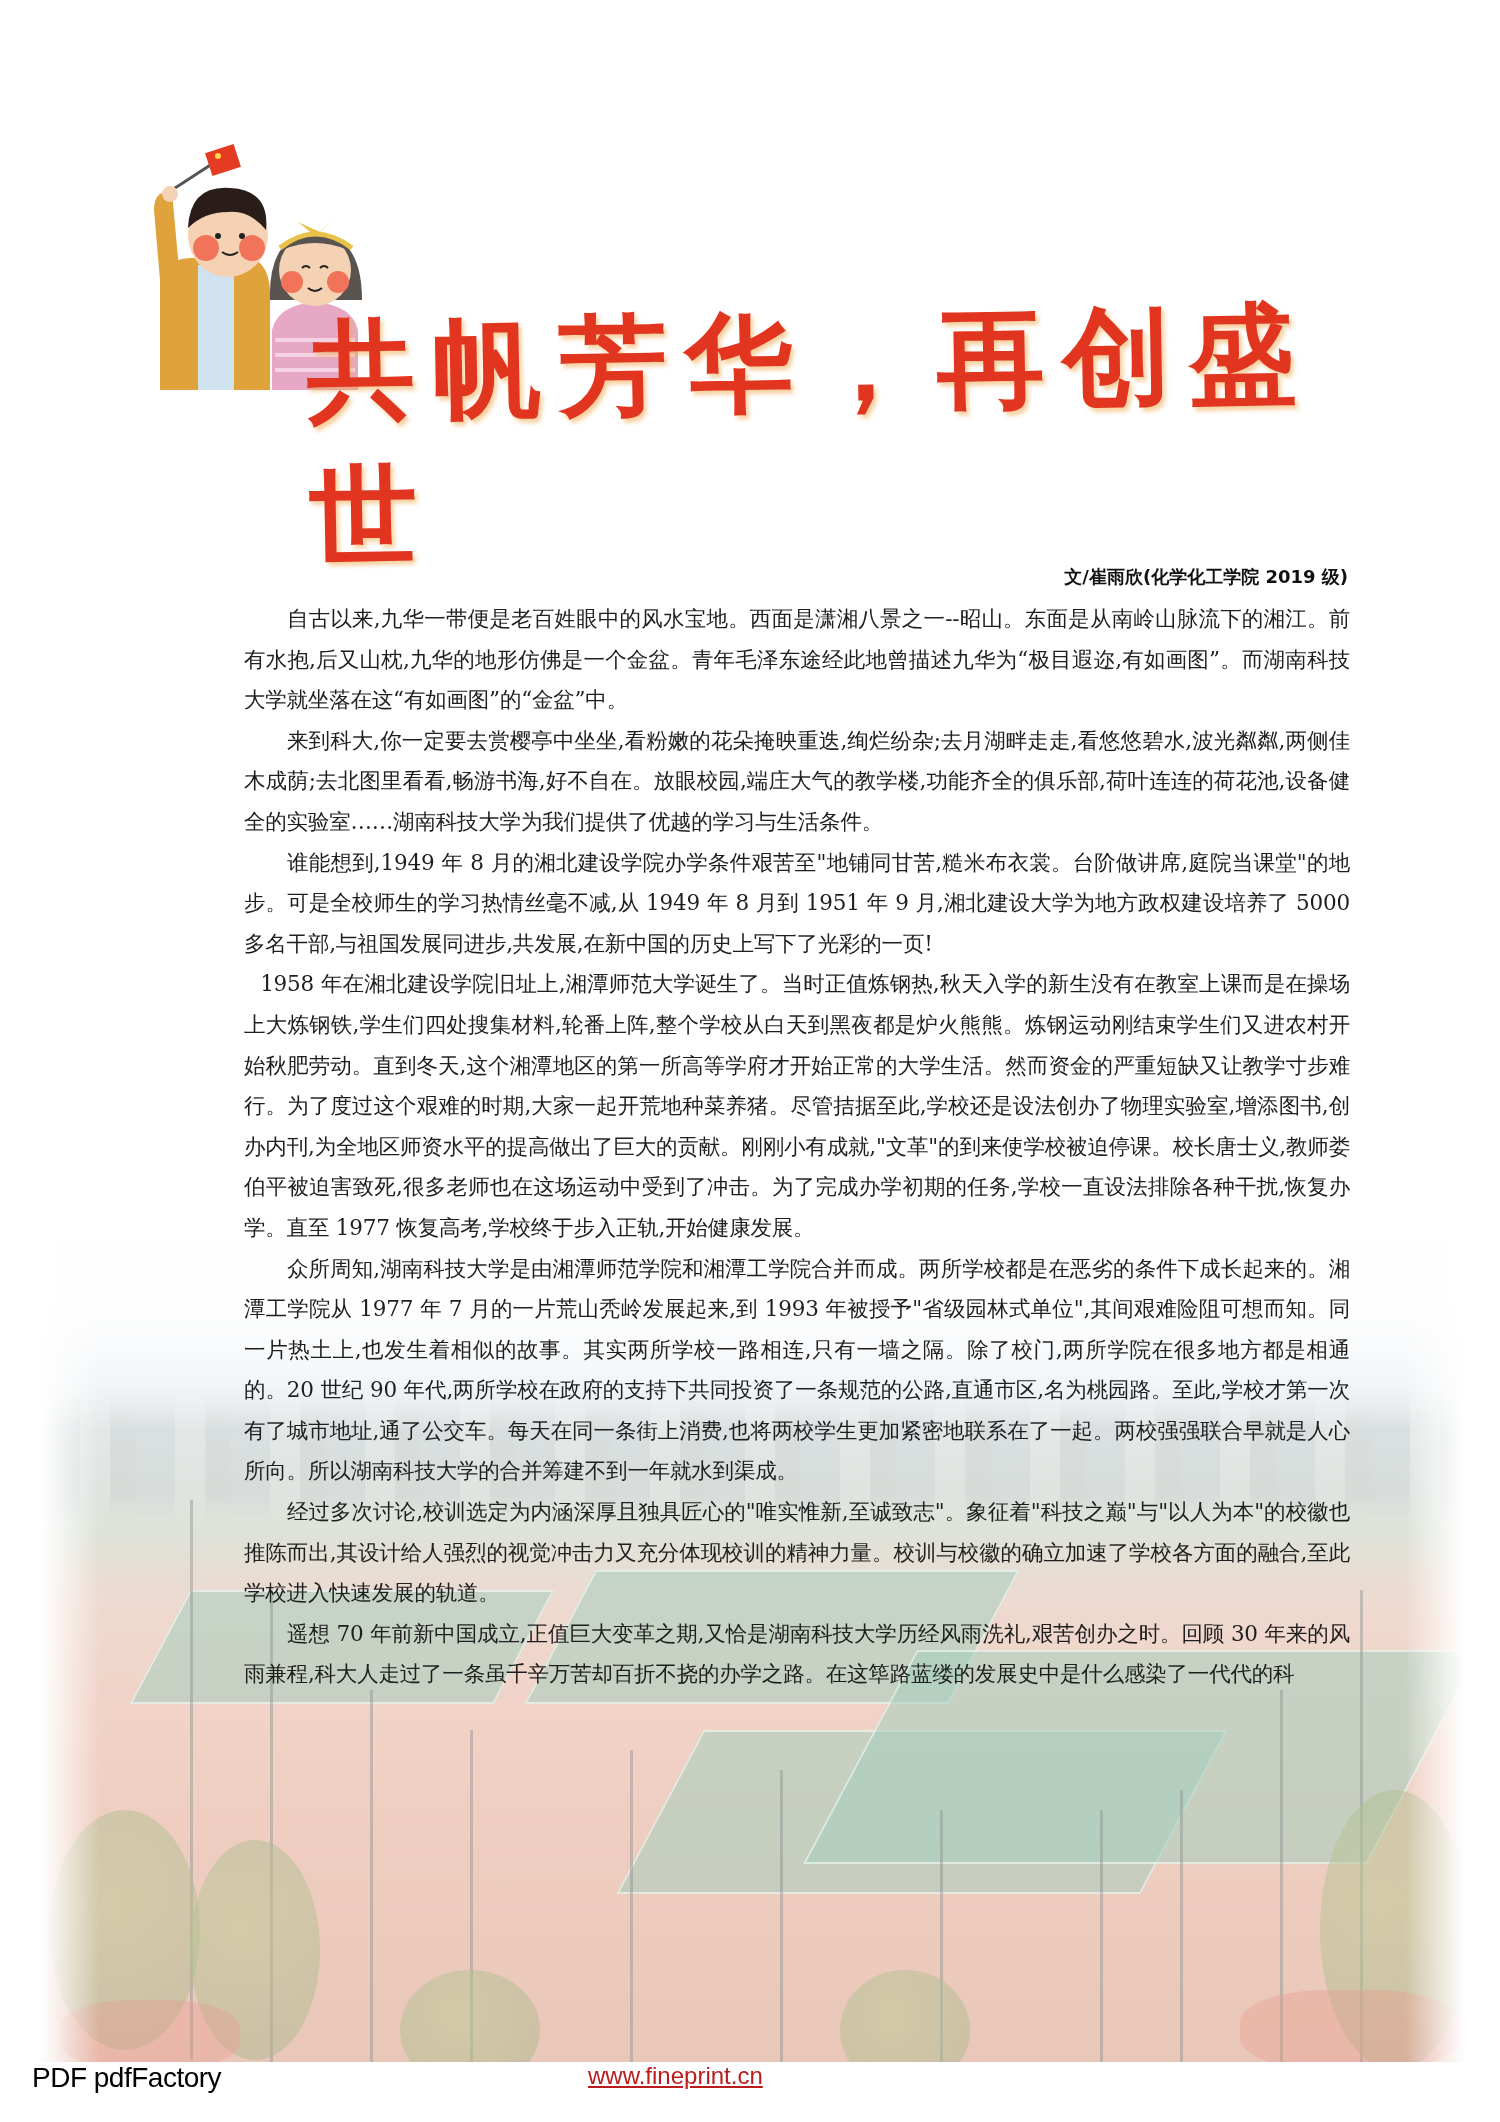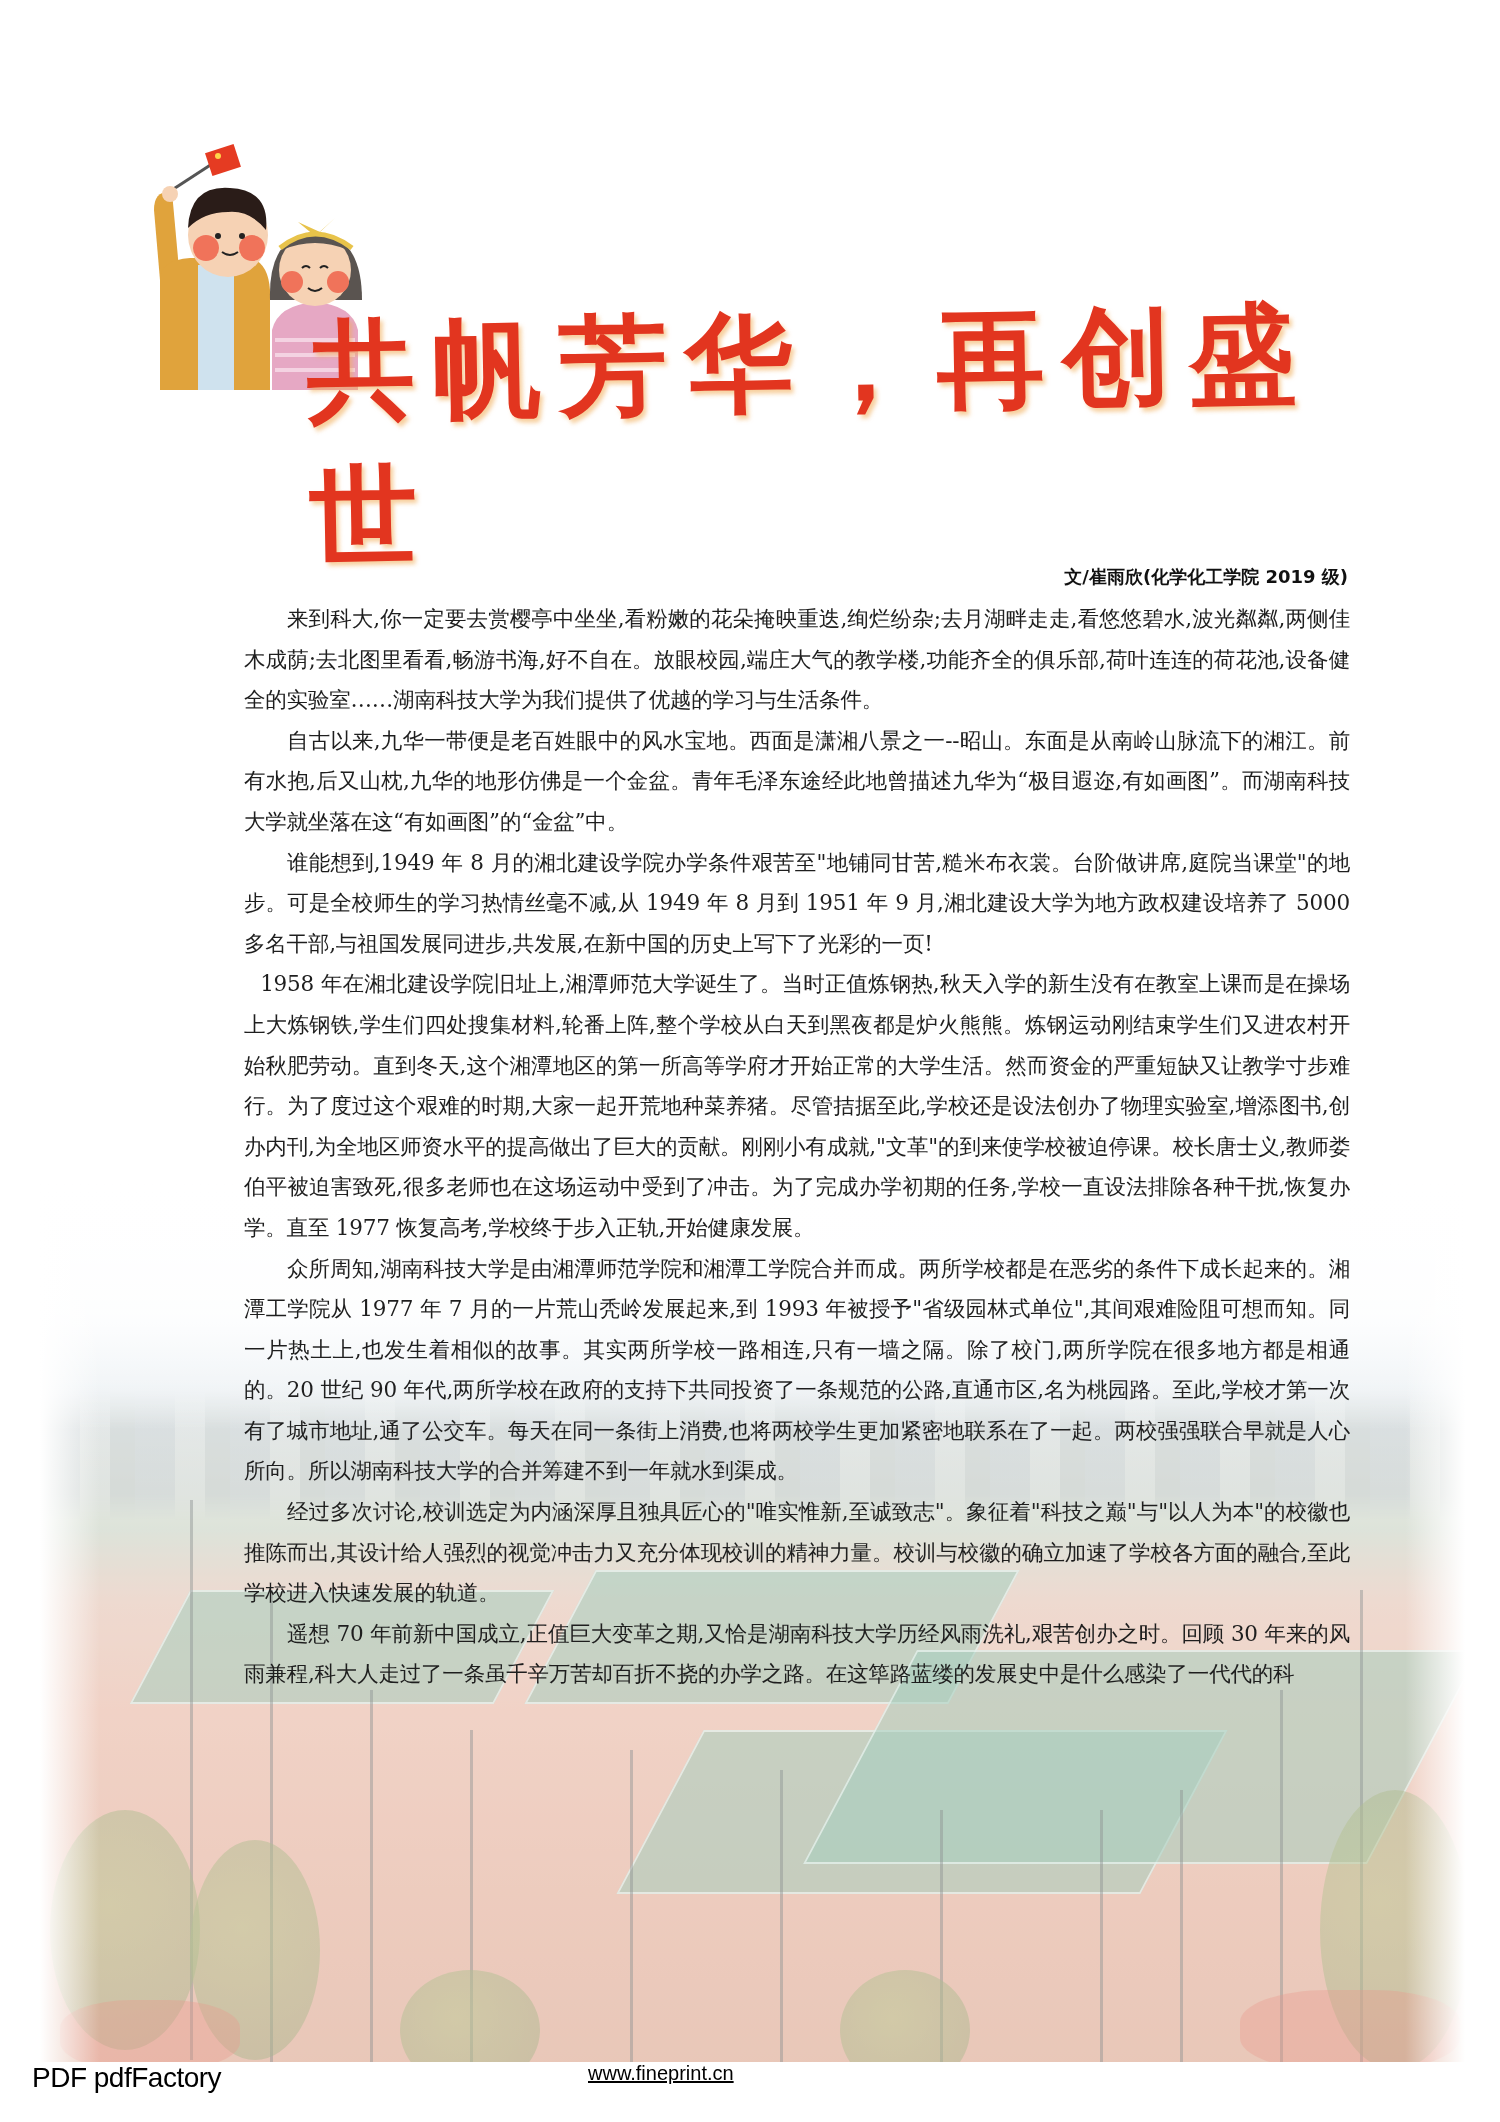--- a/index.html
+++ b/index.html
@@ -40,21 +40,21 @@
 
   
   .article { position: absolute; left: 244px; top: 599px; width: 1106px; z-index: 2; }
   .article p { margin: 0; font-size: 21.5px; line-height: 40.6px; text-indent: 2em;
                text-align: justify; letter-spacing: -0.2px; color: #1e1e1e; }
   .article p.noindent-soft { text-indent: 0.75em; }
 
   
   .footer { position: absolute; left: 0; top: 2062px; width: 1500px; height: 60px; background: #ffffff; z-index: 3; }
   .footer .brand { position: absolute; left: 32px; top: 0; font-family: "Liberation Sans", sans-serif; font-size: 28px; color: #000; letter-spacing: -0.5px; }
-  .footer .link { position: absolute; left: 588px; top: 0; font-family: "Liberation Sans", sans-serif; font-size: 20px; color: #000000; text-decoration: underline; }
+  .footer .link { position: absolute; left: 588px; top: 0; font-family: "Liberation Sans", sans-serif; font-size: 24px; color: #b91c1c; text-decoration: underline; }
 </style>
 </head>
 <body>
 
 <div class="photo-bg">
   <div class="sky"></div>
   <div class="buildings"></div>
   <div class="court" style="left:120px; top:420px; width:360px; height:110px;"></div>
   <div class="court" style="left:520px; top:400px; width:420px; height:130px;"></div>
   <div class="court" style="left:620px; top:560px; width:520px; height:160px;"></div>
@@ -116,22 +116,22 @@
     <circle cx="198" cy="142" r="11" fill="#f0735a"></circle>
     <path d="M162 128 Q166 124 170 128 M180 128 Q184 124 188 128" stroke="#222" stroke-width="2" fill="none"></path>
     <path d="M168 148 Q175 154 182 148" stroke="#222" stroke-width="2" fill="none"></path>
   </svg>
   <div class="title">共帆芳华，再创盛世</div>
 </div>
 
 <div class="byline">文/崔雨欣(化学化工学院 2019 级)</div>
 
 <div class="article">
+  <p>自古以来,九华一带便是老百姓眼中的风水宝地。西面是潇湘八景之一--昭山。东面是从南岭山脉流下的湘江。前有水抱,后又山枕,九华的地形仿佛是一个金盆。青年毛泽东途经此地曾描述九华为“极目遐迩,有如画图”。而湖南科技大学就坐落在这“有如画图”的“金盆”中。</p>
   <p>来到科大,你一定要去赏樱亭中坐坐,看粉嫩的花朵掩映重迭,绚烂纷杂;去月湖畔走走,看悠悠碧水,波光粼粼,两侧佳木成荫;去北图里看看,畅游书海,好不自在。放眼校园,端庄大气的教学楼,功能齐全的俱乐部,荷叶连连的荷花池,设备健全的实验室……湖南科技大学为我们提供了优越的学习与生活条件。</p>
-  <p>自古以来,九华一带便是老百姓眼中的风水宝地。西面是潇湘八景之一--昭山。东面是从南岭山脉流下的湘江。前有水抱,后又山枕,九华的地形仿佛是一个金盆。青年毛泽东途经此地曾描述九华为“极目遐迩,有如画图”。而湖南科技大学就坐落在这“有如画图”的“金盆”中。</p>
   <p>谁能想到,1949 年 8 月的湘北建设学院办学条件艰苦至"地铺同甘苦,糙米布衣裳。台阶做讲席,庭院当课堂"的地步。可是全校师生的学习热情丝毫不减,从 1949 年 8 月到 1951 年 9 月,湘北建设大学为地方政权建设培养了 5000 多名干部,与祖国发展同进步,共发展,在新中国的历史上写下了光彩的一页!</p>
   <p class="noindent-soft">1958 年在湘北建设学院旧址上,湘潭师范大学诞生了。当时正值炼钢热,秋天入学的新生没有在教室上课而是在操场上大炼钢铁,学生们四处搜集材料,轮番上阵,整个学校从白天到黑夜都是炉火熊熊。炼钢运动刚结束学生们又进农村开始秋肥劳动。直到冬天,这个湘潭地区的第一所高等学府才开始正常的大学生活。然而资金的严重短缺又让教学寸步难行。为了度过这个艰难的时期,大家一起开荒地种菜养猪。尽管拮据至此,学校还是设法创办了物理实验室,增添图书,创办内刊,为全地区师资水平的提高做出了巨大的贡献。刚刚小有成就,"文革"的到来使学校被迫停课。校长唐士义,教师娄伯平被迫害致死,很多老师也在这场运动中受到了冲击。为了完成办学初期的任务,学校一直设法排除各种干扰,恢复办学。直至 1977 恢复高考,学校终于步入正轨,开始健康发展。</p>
   <p>众所周知,湖南科技大学是由湘潭师范学院和湘潭工学院合并而成。两所学校都是在恶劣的条件下成长起来的。湘潭工学院从 1977 年 7 月的一片荒山秃岭发展起来,到 1993 年被授予"省级园林式单位",其间艰难险阻可想而知。同一片热土上,也发生着相似的故事。其实两所学校一路相连,只有一墙之隔。除了校门,两所学院在很多地方都是相通的。20 世纪 90 年代,两所学校在政府的支持下共同投资了一条规范的公路,直通市区,名为桃园路。至此,学校才第一次有了城市地址,通了公交车。每天在同一条街上消费,也将两校学生更加紧密地联系在了一起。两校强强联合早就是人心所向。所以湖南科技大学的合并筹建不到一年就水到渠成。</p>
   <p>经过多次讨论,校训选定为内涵深厚且独具匠心的"唯实惟新,至诚致志"。象征着"科技之巅"与"以人为本"的校徽也推陈而出,其设计给人强烈的视觉冲击力又充分体现校训的精神力量。校训与校徽的确立加速了学校各方面的融合,至此学校进入快速发展的轨道。</p>
   <p>遥想 70 年前新中国成立,正值巨大变革之期,又恰是湖南科技大学历经风雨洗礼,艰苦创办之时。回顾 30 年来的风雨兼程,科大人走过了一条虽千辛万苦却百折不挠的办学之路。在这筚路蓝缕的发展史中是什么感染了一代代的科</p>
 </div>
 
 <div class="footer">
   <span class="brand">PDF  pdfFactory</span>
   <a class="link">www.fineprint.cn</a>

